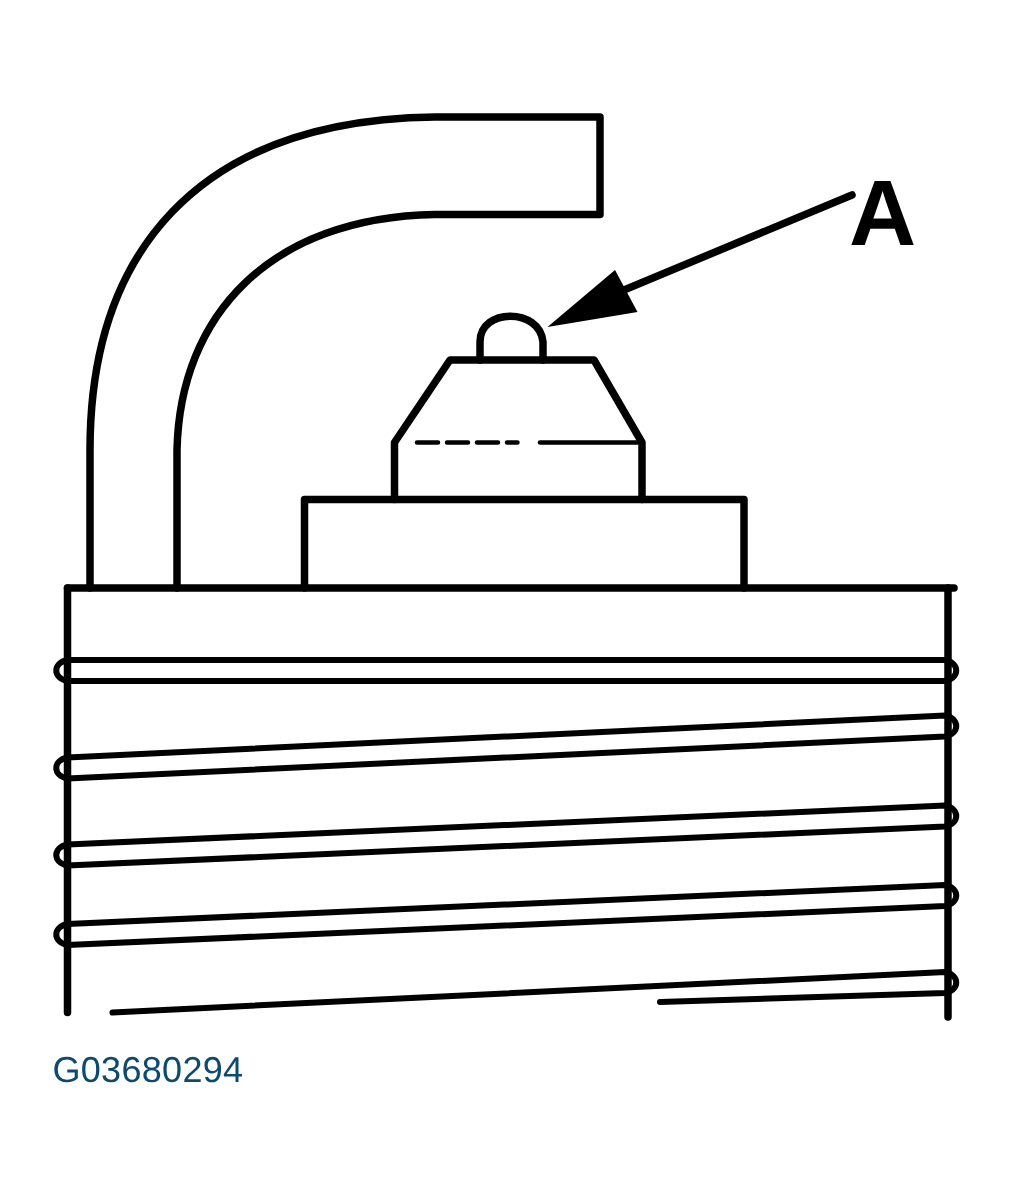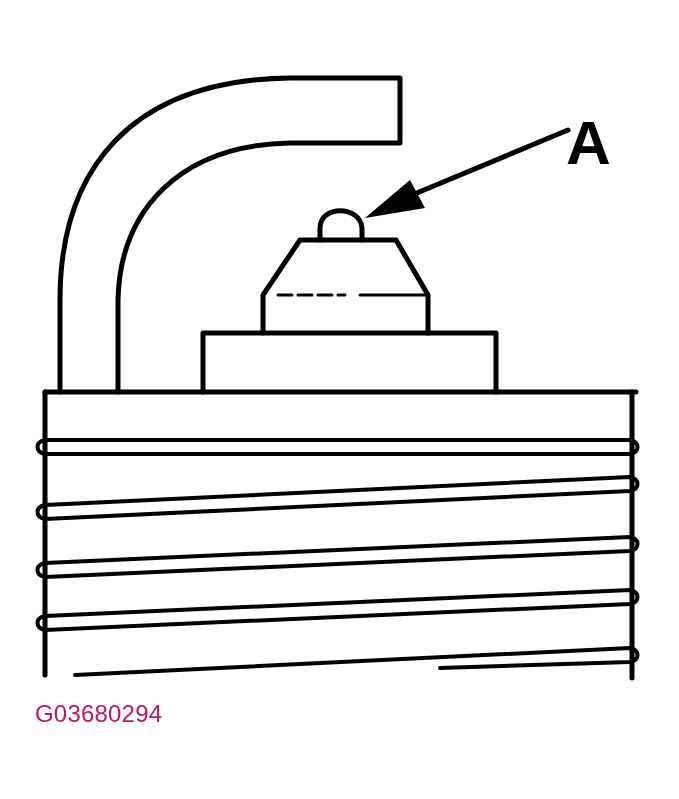--- a/index.html
+++ b/index.html
@@ -6,21 +6,21 @@
     body { width: 679px; height: 799px; position: relative; overflow: hidden; }
     #diagram { position: absolute; left: 0; top: 0; width: 679px; height: 799px; }
     .callout-label {
       position: absolute; left: 566px; top: 112px;
       font-family: "Liberation Sans", sans-serif; font-weight: bold;
       font-size: 62px; line-height: 62px; color: #000;
     }
     .figure-id {
       position: absolute; left: 35px; top: 700px;
       font-family: "Liberation Sans", sans-serif;
-      font-size: 24px; line-height: 28px; color: #be185d; letter-spacing: 0.2px;
+      font-size: 24px; line-height: 28px; color: #0c4a6e; letter-spacing: 0.2px;
     }
   </style>
 </head>
 <body>
 
 <svg id="diagram" viewBox="0 0 679 799" xmlns="http://www.w3.org/2000/svg">
   <g fill="none" stroke="#000" stroke-width="5" stroke-linejoin="round" stroke-linecap="round">
 
     <path d="M60 392 L60 300 C60 170 130 80 290 78 L400 78 L400 143 L290 143 C180 145 120 210 118 300 L118 392"></path>
 

